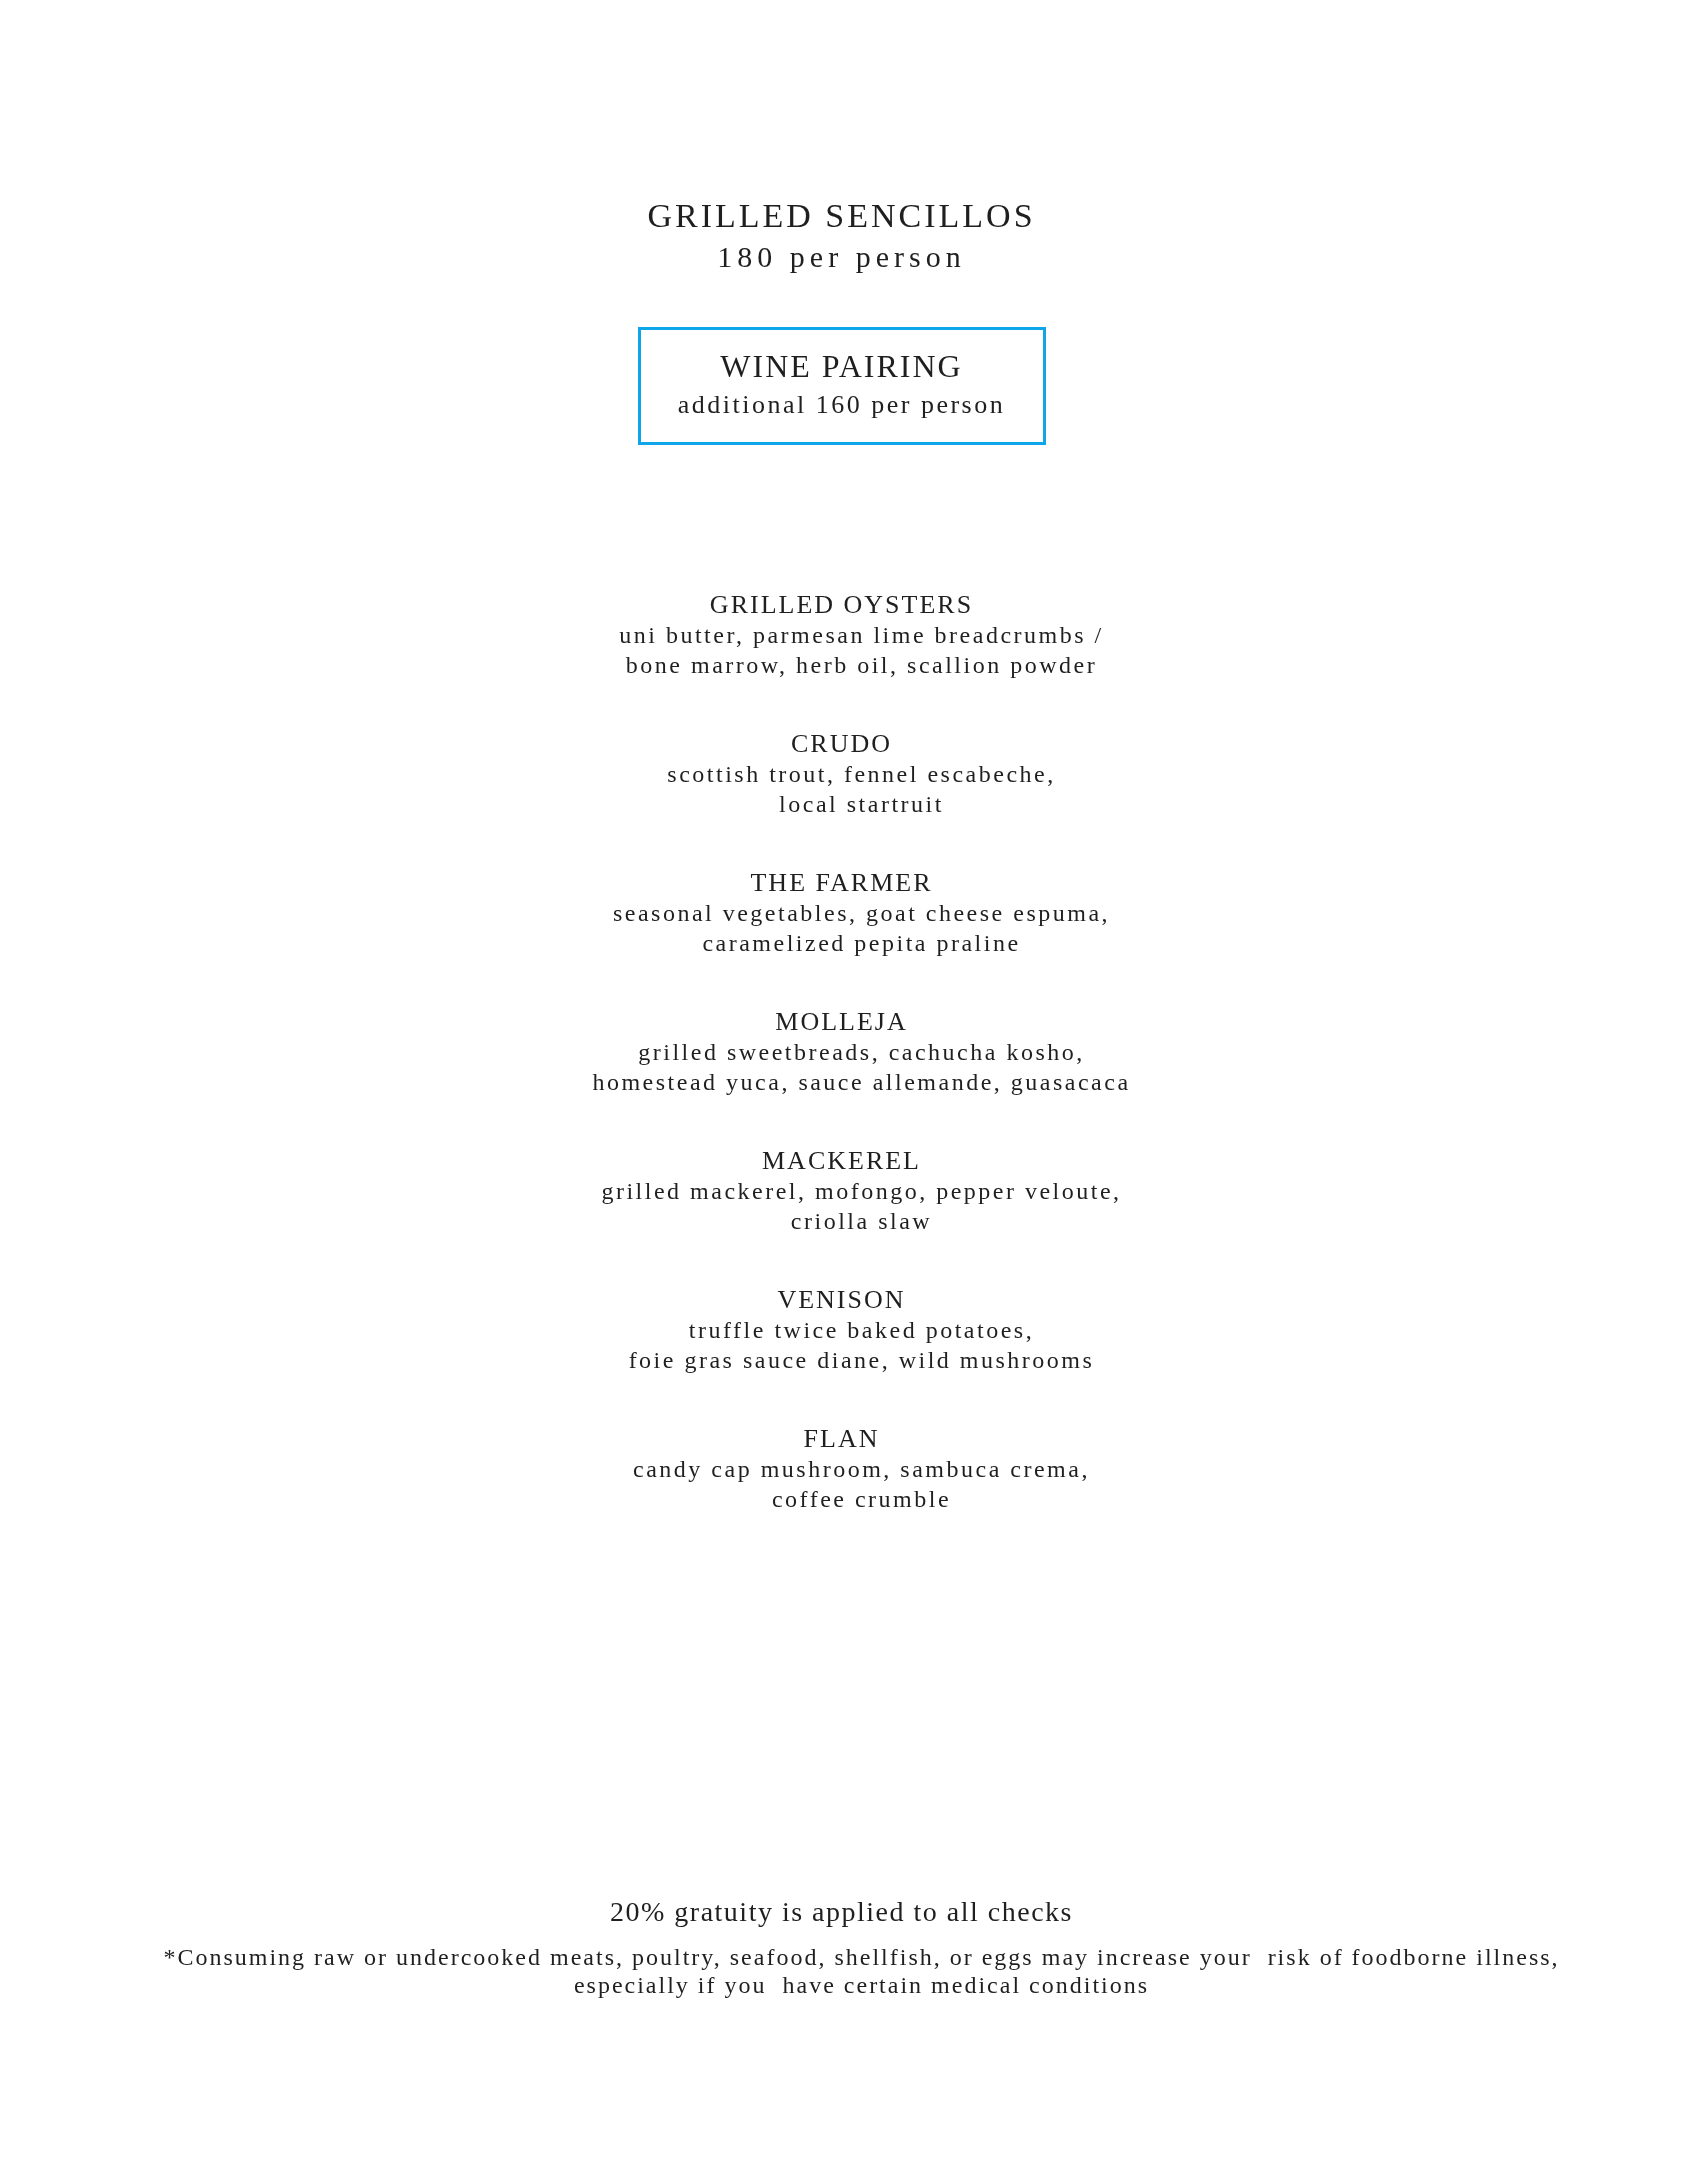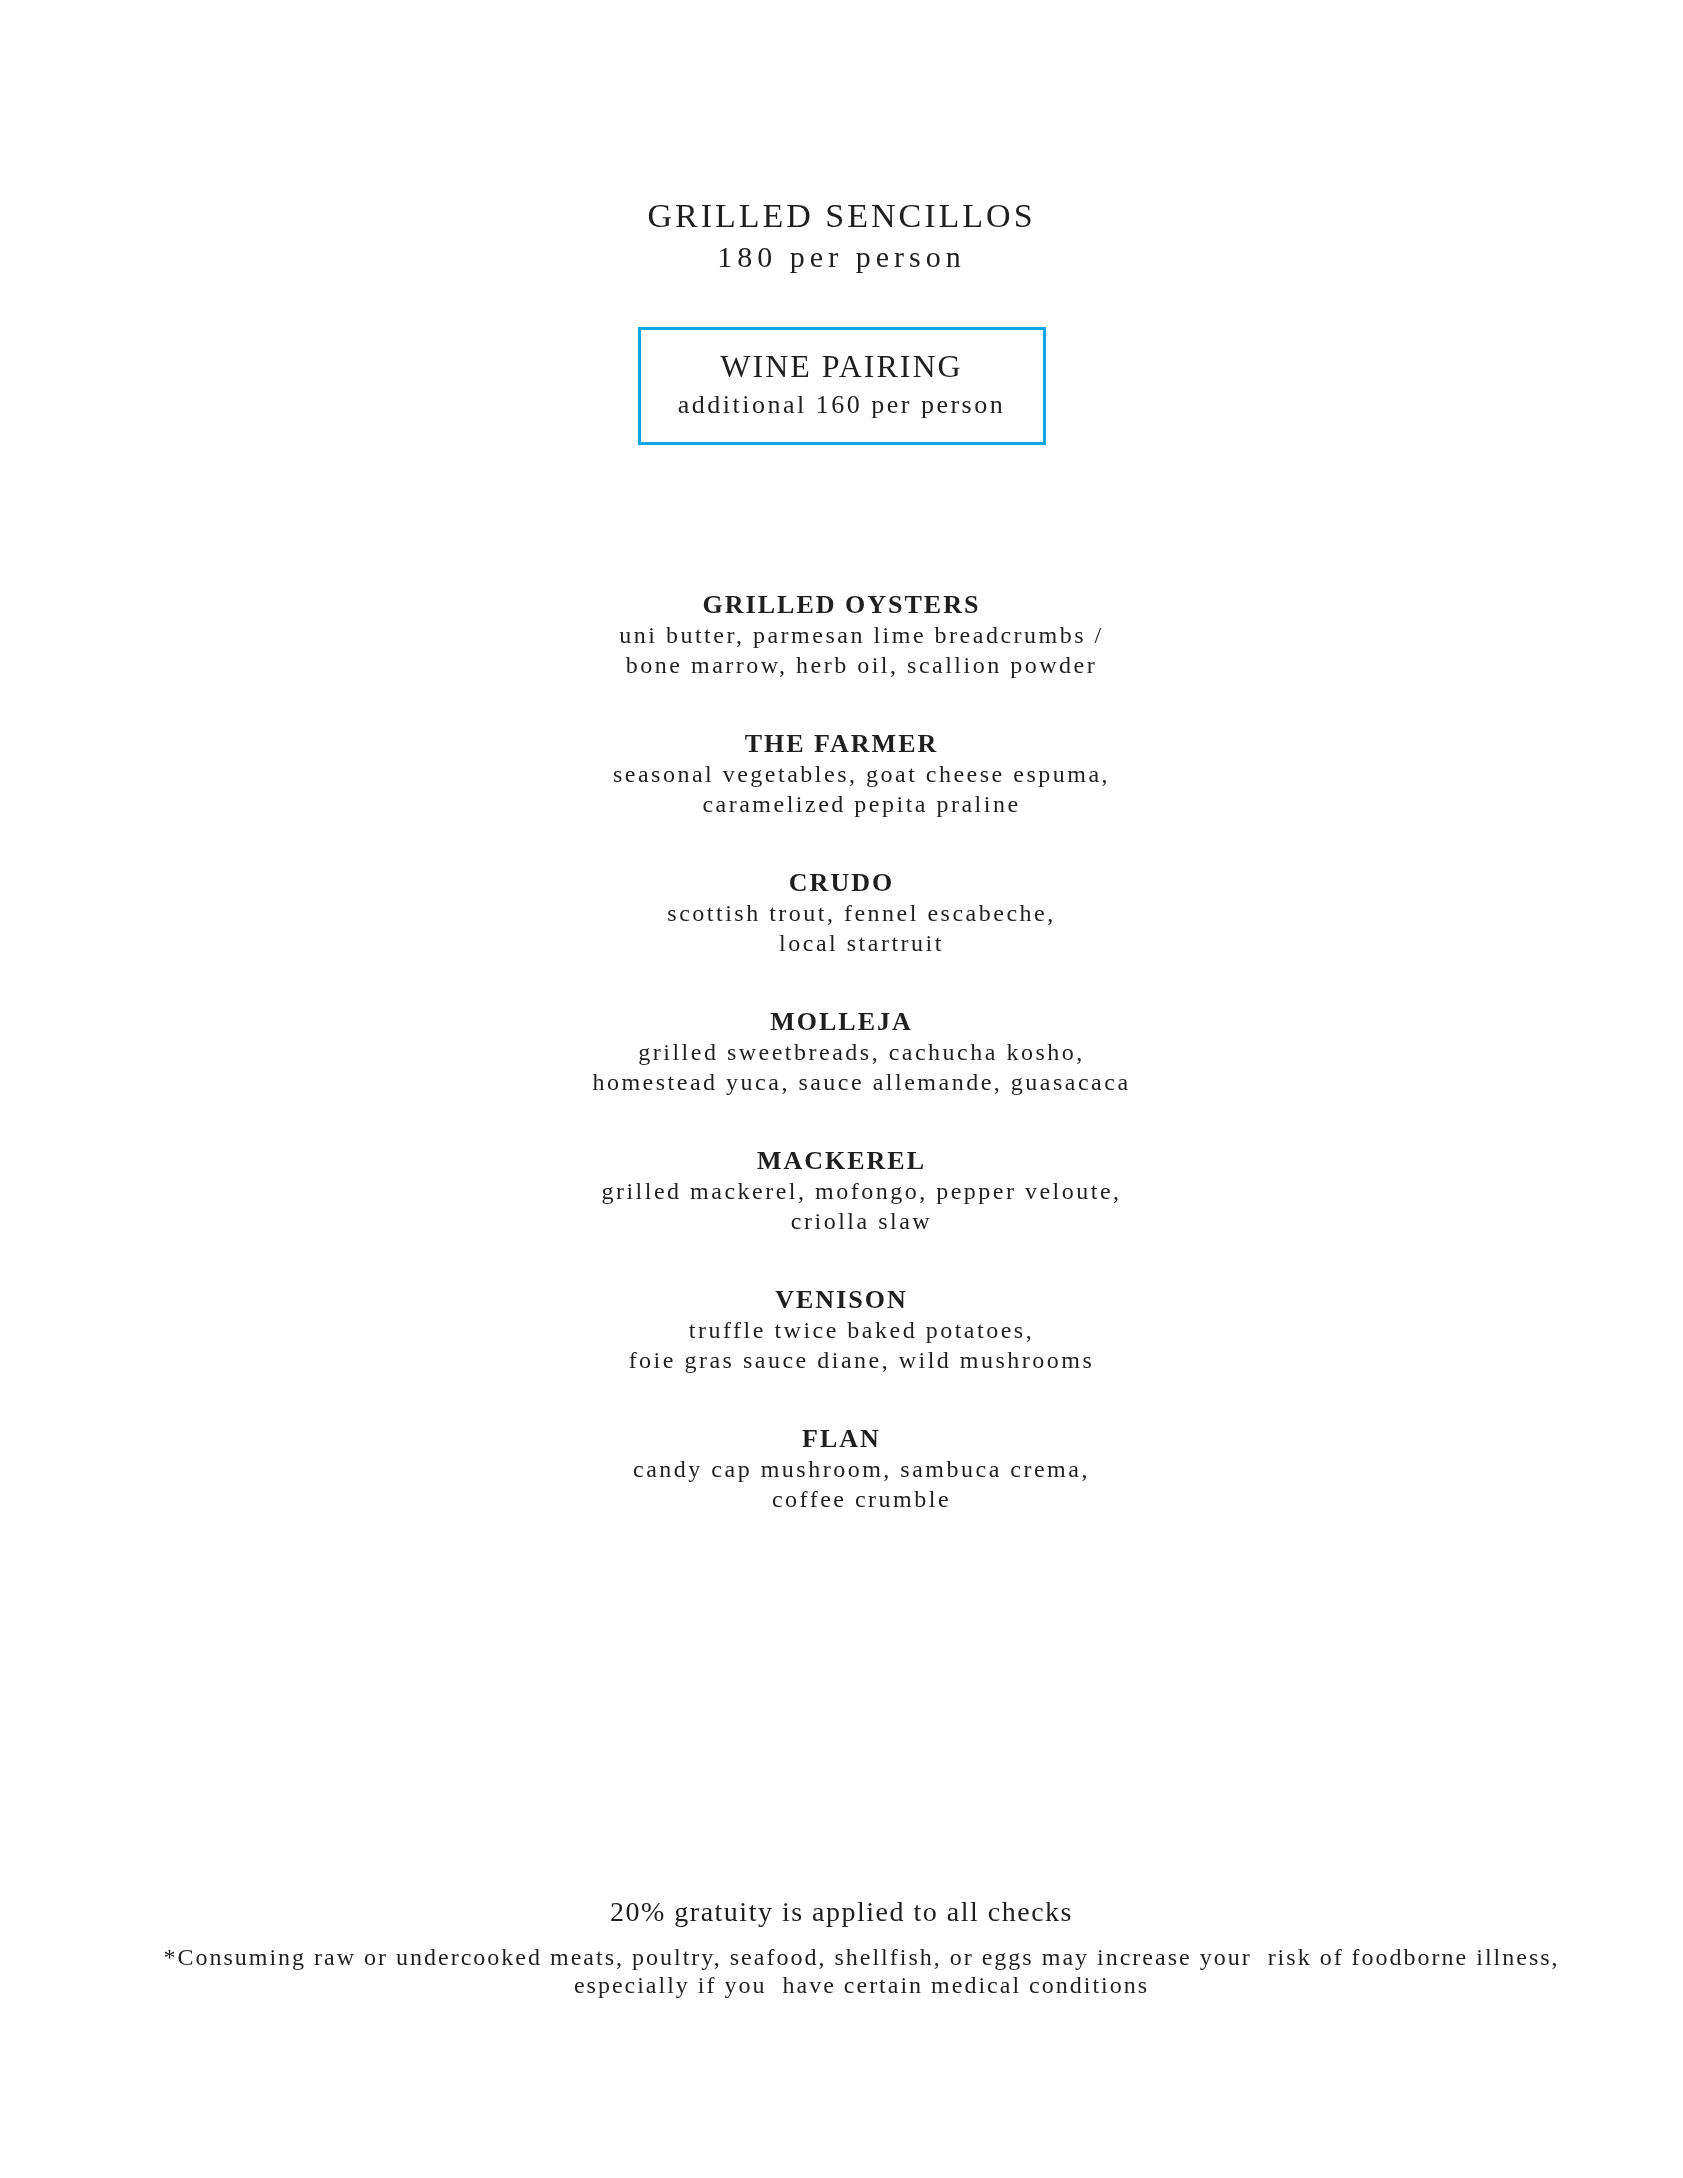--- a/index.html
+++ b/index.html
@@ -43,21 +43,20 @@
 
   .courses {
     position: absolute;
     top: 590px; left: 0;
     width: 100%;
   }
   .course { height: 89px; margin-bottom: 50px; text-align: center; }
   .course-name {
     font-size: 26px; line-height: 30px;
     letter-spacing: 2px;
-    font-weight: bold;
   }
   .course-desc {
     font-size: 24px; line-height: 30px;
     letter-spacing: 2.5px;
     white-space: pre-wrap;
     padding-left: 40px;
   }
 
   .gratuity-note {
     top: 1897px;
@@ -84,28 +83,28 @@
   <div class="wine-subtitle">additional 160 per person</div>
 </div>
 
 <div class="courses">
   <div class="course">
     <div class="course-name">GRILLED OYSTERS</div>
     <div class="course-desc">uni butter, parmesan lime breadcrumbs /
 bone marrow, herb oil, scallion powder</div>
   </div>
   <div class="course">
+    <div class="course-name">CRUDO</div>
+    <div class="course-desc">scottish trout, fennel escabeche,
+local startruit</div>
+  </div>
+  <div class="course">
     <div class="course-name">THE FARMER</div>
     <div class="course-desc">seasonal vegetables, goat cheese espuma,
 caramelized pepita praline</div>
-  </div>
-  <div class="course">
-    <div class="course-name">CRUDO</div>
-    <div class="course-desc">scottish trout, fennel escabeche,
-local startruit</div>
   </div>
   <div class="course">
     <div class="course-name">MOLLEJA</div>
     <div class="course-desc">grilled sweetbreads, cachucha kosho,
 homestead yuca, sauce allemande, guasacaca</div>
   </div>
   <div class="course">
     <div class="course-name">MACKEREL</div>
     <div class="course-desc">grilled mackerel, mofongo, pepper veloute,
 criolla slaw</div>

